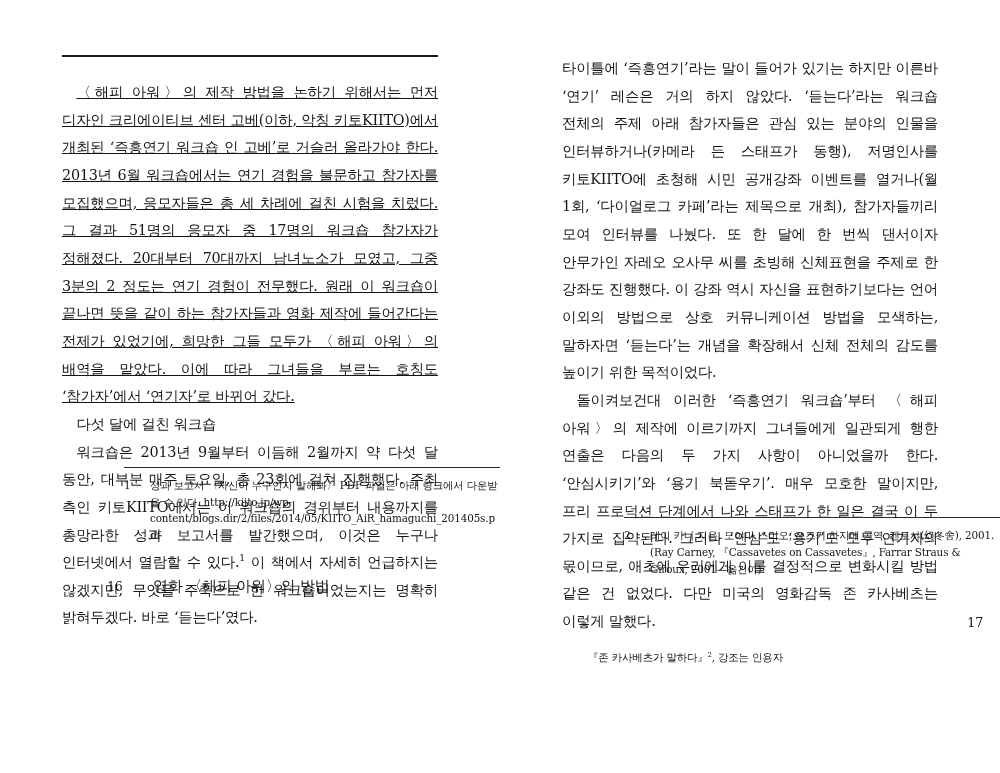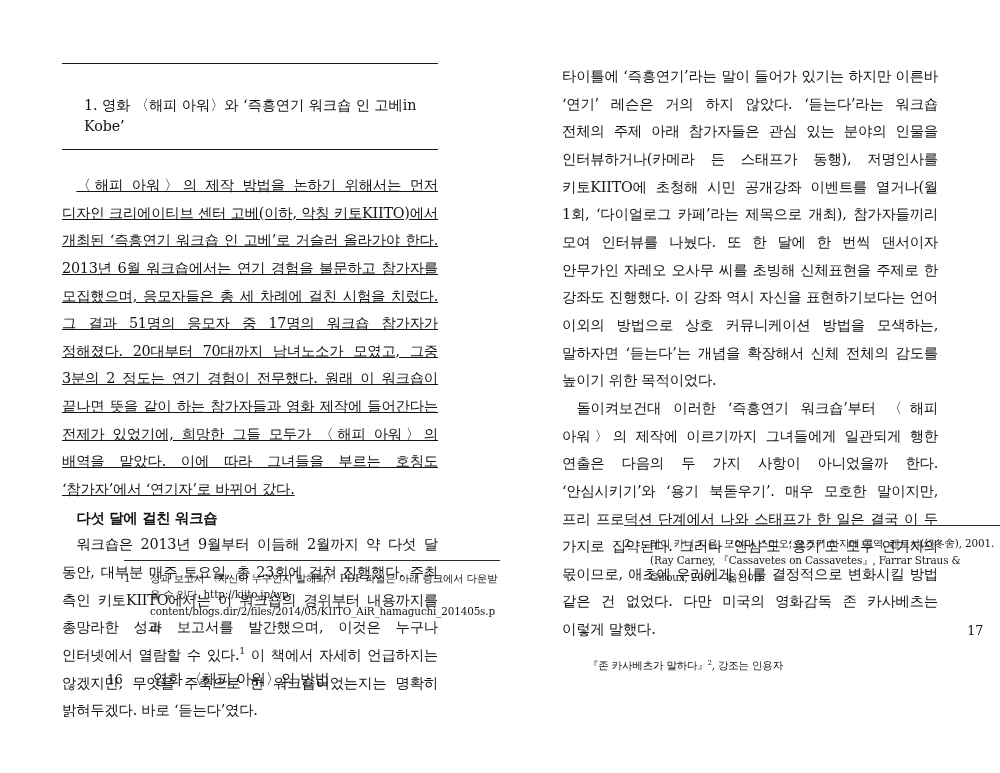--- a/index.html
+++ b/index.html
@@ -18,21 +18,20 @@
   .spread {
     display: flex;
     width: 1000px;
     height: 773px;
     box-sizing: border-box;
   }
   .page {
     position: relative;
     box-sizing: border-box;
     height: 561px;
-    margin-top: 8px;
   }
   .page-left {
     width: 500px;
     padding: 55px 62px 0 62px;
   }
   .page-right {
     width: 500px;
     padding: 55px 62px 0 62px;
   }
   .col {
@@ -70,21 +69,21 @@
     text-indent: 1em;
   }
   .body-text p.noindent {
     text-indent: 0;
   }
   .first-para {
     margin-top: 22px !important;
     text-decoration: underline;
   }
   .subhead {
-    font-weight: bold;
+    font-weight: normal;
     font-size: 14.4px;
     line-height: 1.92;
     margin-top: 26px;
     margin-bottom: 2px;
     text-indent: 0;
     letter-spacing: -0.3px;
   }
   .quote-block {
     margin-top: 14px;
     margin-left: 26px;
@@ -162,23 +161,20 @@
 </style>
 </head>
 <body>
 
 <div class="spread">
 
   <div class="page page-left">
     <div class="col">
 
       <hr class="rule">
-      <div class="chapter-head">
-        <div class="chapter-title">1. 영화 〈해피 아워〉와 ‘즉흥연기 워크숍 인 고베in Kobe’</div>
-      </div>
       <hr class="rule">
 
       <div class="body-text">
         <p class="first-para">〈해피 아워〉의 제작 방법을 논하기 위해서는 먼저 디자인 크리에이티브 센터 고베(이하, 악칭 키토KIITO)에서 개최된 ‘즉흥연기 워크숍 인 고베’로 거슬러 올라가야 한다. 2013년 6월 워크숍에서는 연기 경험을 불문하고 참가자를 모집했으며, 응모자들은 총 세 차례에 걸친 시험을 치렀다. 그 결과 51명의 응모자 중 17명의 워크숍 참가자가 정해졌다. 20대부터 70대까지 남녀노소가 모였고, 그중 3분의 2 정도는 연기 경험이 전무했다. 원래 이 워크숍이 끝나면 뜻을 같이 하는 참가자들과 영화 제작에 들어간다는 전제가 있었기에, 희망한 그들 모두가 〈해피 아워〉의 배역을 맡았다. 이에 따라 그녀들을 부르는 호칭도 ‘참가자’에서 ‘연기자’로 바뀌어 갔다.</p>
 
         <p class="subhead">다섯 달에 걸친 워크숍</p>
 
         <p>워크숍은 2013년 9월부터 이듬해 2월까지 약 다섯 달 동안, 대부분 매주 토요일, 총 23회에 걸쳐 진행했다. 주최 측인 키토KIITO에서는 이 워크숍의 경위부터 내용까지를 총망라한 성과 보고서를 발간했으며, 이것은 누구나 인터넷에서 열람할 수 있다.<sup>1</sup> 이 책에서 자세히 언급하지는 않겠지만, 무엇을 주축으로 한 워크숍이었는지는 명확히 밝혀두겠다. 바로 ‘듣는다’였다.</p>
       </div>
 

